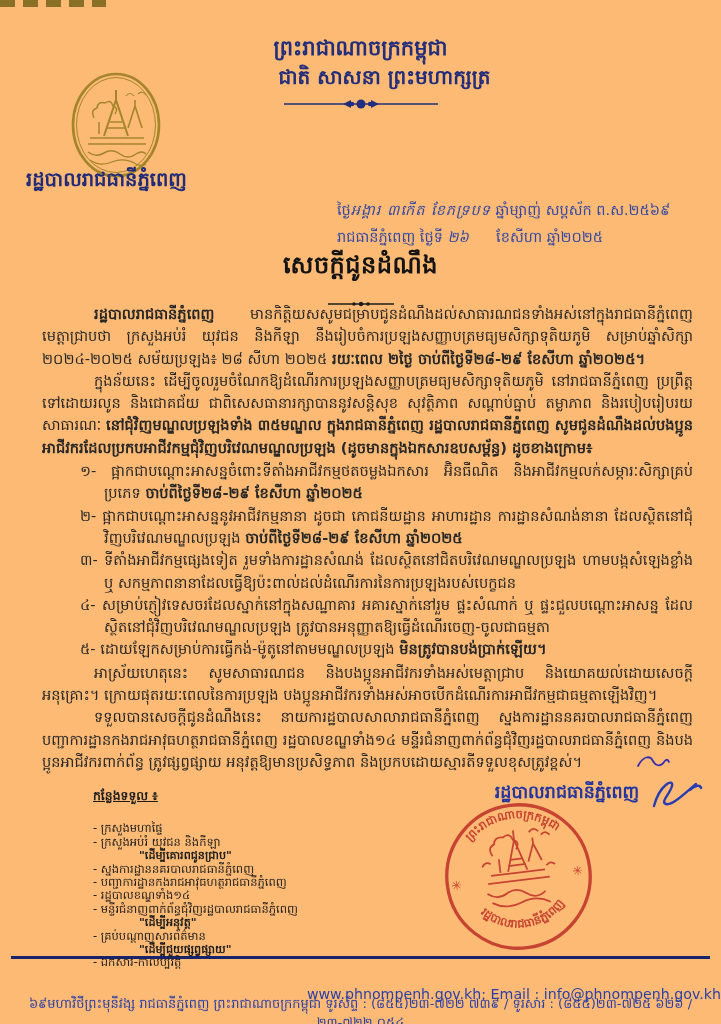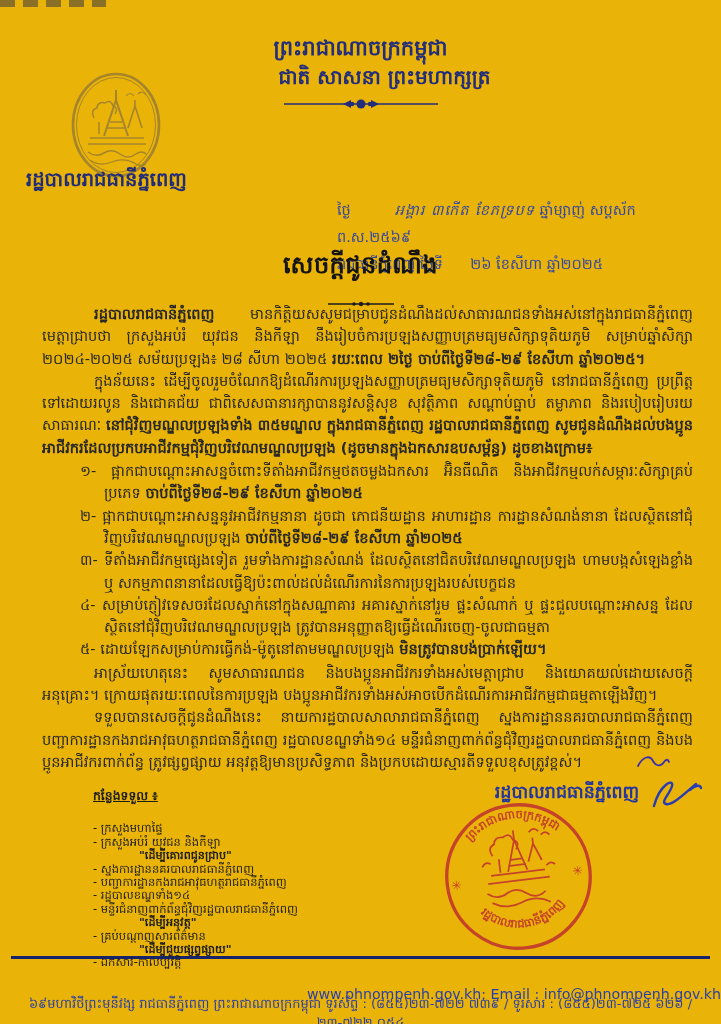--- a/index.html
+++ b/index.html
@@ -1,38 +1,38 @@
 <!DOCTYPE html>
 <html><head>
 <meta charset="utf-8">
 <style>
   html,body{margin:0;padding:0;background:#e8e8e8;}
   .page{
     position:relative;width:721px;height:1024px;margin:0 auto;
-    background:#eab308;overflow:hidden;
+    background:#fdba74;overflow:hidden;
     font-family:"DejaVu Sans","Liberation Sans",sans-serif;
     color:#262626;
   }
   
   .top-frag{position:absolute;top:0;left:291;width:106px;height:7px;
     background:repeating-linear-gradient(90deg,#8a7026 0 15px,transparent 15px 23px);}
   
   .kingdom1{position:absolute;top:34px;left:0;right:0;text-align:center;
     color:#222d7c;font-weight:bold;font-size:21px;}
   .kingdom2{position:absolute;top:64px;left:0;right:0;text-align:center;
     color:#222d7c;font-weight:bold;font-size:20px;padding-left:48px;}
   .ornament{position:absolute;top:96px;left:0;right:0;text-align:center;}
   .emblem{position:absolute;top:70px;left:66px;}
   .org-left{position:absolute;top:167px;left:26px;color:#202b7a;
     font-weight:bold;font-size:19.5px;}
   
   .date-block{position:absolute;top:197px;left:337px;width:372px;
     color:#3347a5;font-size:14.5px;line-height:27px;}
-  .hand{font-style:italic;letter-spacing:1px;margin-left:44px;}
-  .day-hand{display:inline-block;min-width:44px;text-align:right;}
+  .hand{font-style:italic;letter-spacing:1px;}
+  .day-hand{display:inline-block;min-width:44px;text-align:left;font-style:italic;}
   
   .doc-title{position:absolute;top:250px;left:0;right:0;text-align:center;
     color:#141414;font-weight:bold;font-size:24px;letter-spacing:.5px;}
   .title-divider{position:absolute;top:294px;left:0;right:0;text-align:center;}
   
   .doc-body{position:absolute;top:303px;left:42px;width:651px;
     font-size:14.6px;line-height:22.3px;text-align:justify;color:#272727;}
   .doc-body p{margin:0;text-indent:52px;}
   .b{font-weight:bold;}
   ol.khmer-list{list-style:none;margin:1px 0 1px 38px;padding:0;}

